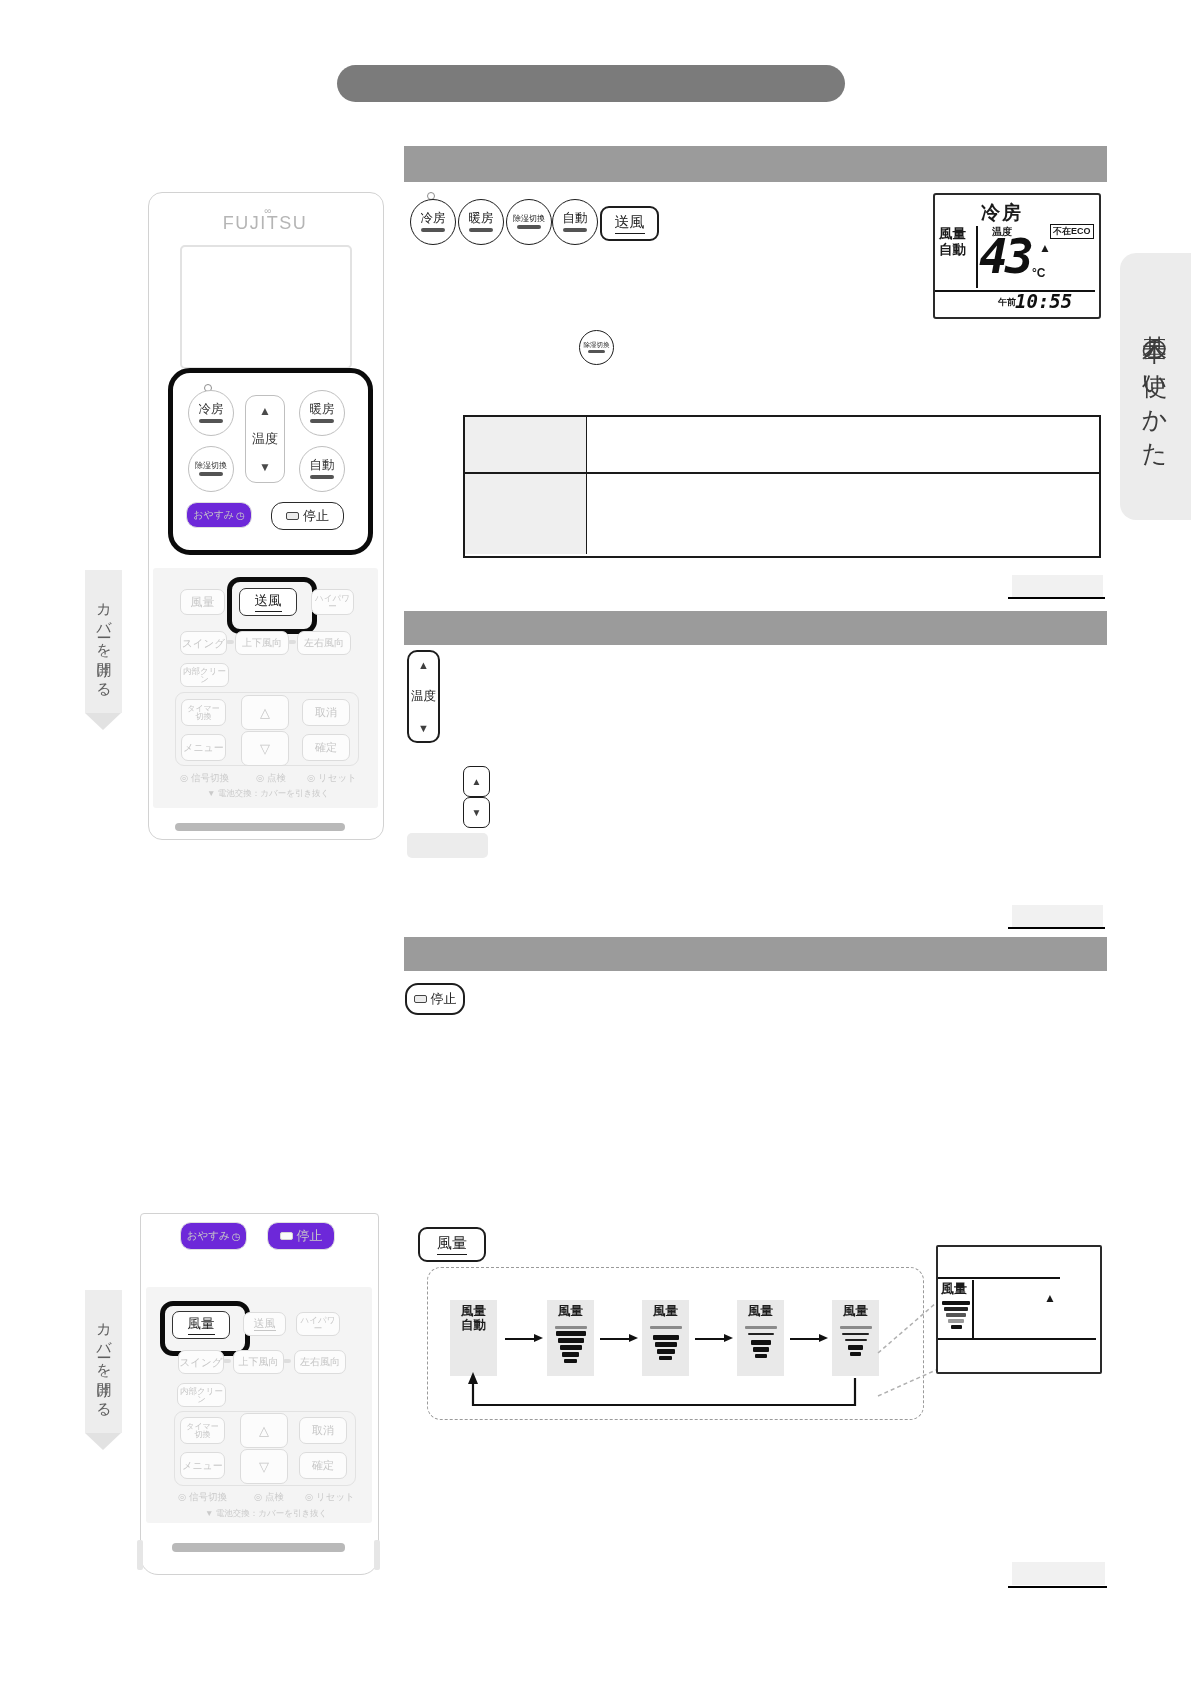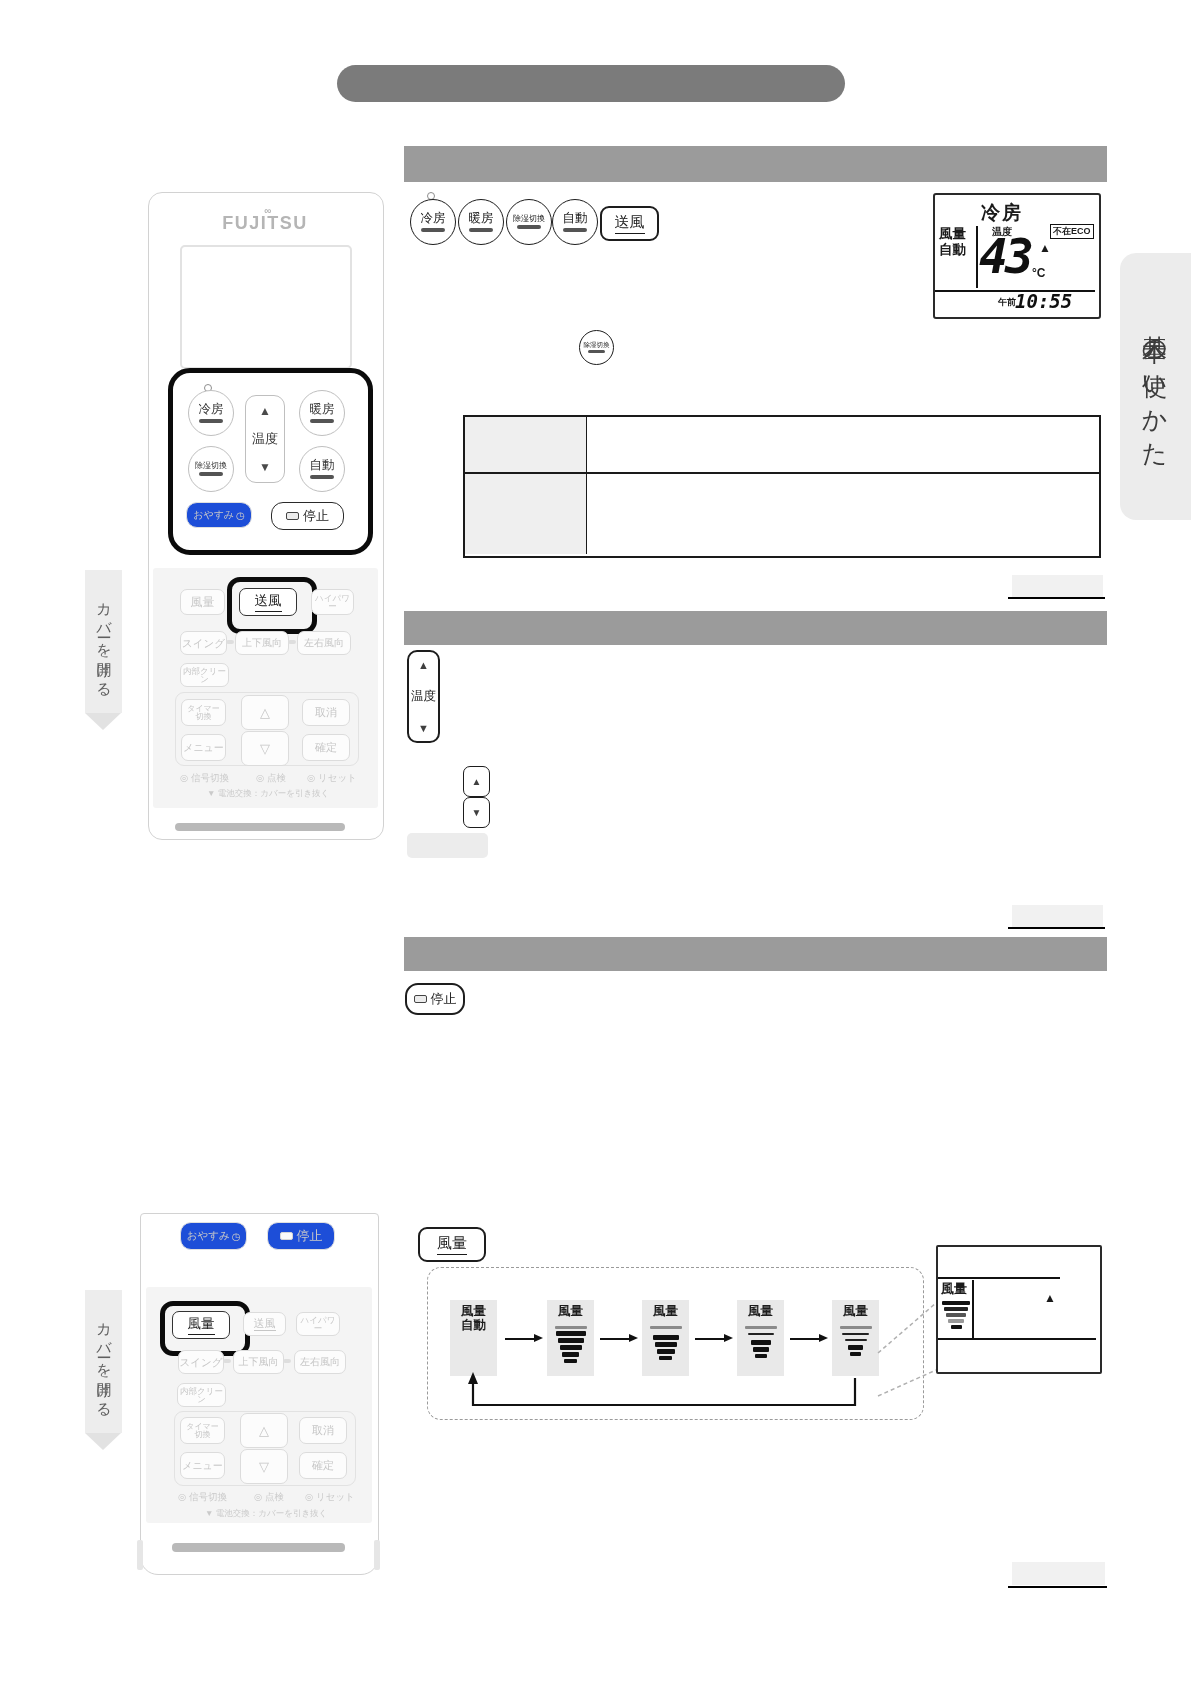--- a/index.html
+++ b/index.html
@@ -20,21 +20,21 @@
   .cbtn{border:1.6px solid #1d1d1d;border-radius:50%;background:#fff;display:flex;flex-direction:column;
         align-items:center;justify-content:center;text-align:center;line-height:1.05;}
   .rbtn{border:1.5px solid #bfbfbf;border-radius:50%;background:#fff;color:#333;display:flex;flex-direction:column;
         align-items:center;justify-content:center;text-align:center;line-height:1.05;}
   .ubar{width:24px;height:4px;background:#545454;border-radius:2px;margin-top:2px;}
   .ubar.sm{width:17px;height:3px;}
   .pillbtn{border:2px solid #1d1d1d;border-radius:9px;background:#fff;display:flex;align-items:center;justify-content:center;}
   .ul{border-bottom:1.5px solid currentColor;padding-bottom:1px;}
   .gbtn{background:#fcfcfc;border:1.5px solid #dcdcdc;border-radius:7px;color:#c6c6c6;display:flex;
         align-items:center;justify-content:center;text-align:center;line-height:1.0;}
-  .dbtn{background:#1d4ed8;border:1.5px solid #e0e0e0;border-radius:11px;color:#c8c8c8;display:flex;
+  .dbtn{background:#6d28d9;border:1.5px solid #e0e0e0;border-radius:11px;color:#c8c8c8;display:flex;
         align-items:center;justify-content:center;}
   .hl-ring{border:5px solid #0b0b0b;border-radius:13px;background:transparent;}
   .inner-act{background:#fff;border:1.5px solid #333;border-radius:7px;color:#1d1d1d;display:flex;align-items:center;justify-content:center;}
   .conn{background:#dedede;border-radius:2px;}
   .grpbox{border:1.5px solid #e2e2e2;border-radius:9px;}
   .footlbl{color:#cacaca;font-size:9.5px;white-space:nowrap;}
   .remote{background:#fff;border:1.5px solid #d2d2d2;}
   .panel{background:#f4f4f4;border-radius:3px;}
   .slider{background:#b9b9b9;border-radius:4px;}
   .nub{background:#e6e6e6;border-radius:2px;}
@@ -161,21 +161,21 @@
   <div class="abs ribbon" style="left:85px;top:570px;width:37px;height:143px;">
     <span class="vtext">カバーを開ける</span>
   </div>
   <div class="abs ribbon-arrow" style="left:85px;top:713px;"></div>
   <div class="abs ribbon" style="left:85px;top:1290px;width:37px;height:143px;">
     <span class="vtext">カバーを開ける</span>
   </div>
   <div class="abs ribbon-arrow" style="left:85px;top:1433px;"></div>
 
   <div class="abs remote" style="left:148px;top:192px;width:234px;height:646px;border-radius:14px;"></div>
-  <div class="abs brand" style="left:148px;top:213px;width:234px;font-weight:bold;">
+  <div class="abs brand" style="left:148px;top:213px;width:234px;">
     <span style="position:relative;"><span>FUJITSU</span><span class="acc">∞</span></span>
   </div>
   <div class="abs window" style="left:180px;top:245px;width:168px;height:120px;"></div>
   <div class="abs hl-ring" style="left:168px;top:368px;width:195px;height:177px;border-radius:22px;"></div>
 
   <div class="abs dot-ind" style="left:204px;top:384px;width:6px;height:6px;"></div>
   <div class="abs rbtn" style="left:188px;top:390px;width:44px;height:44px;font-size:12.5px;">
     <span>冷房</span>
       <span class="ubar"></span>
   </div>

